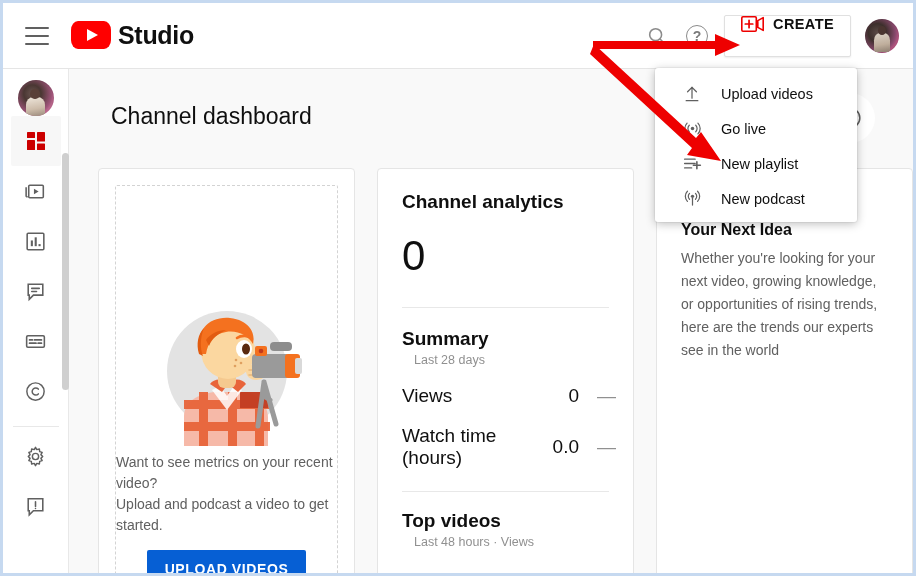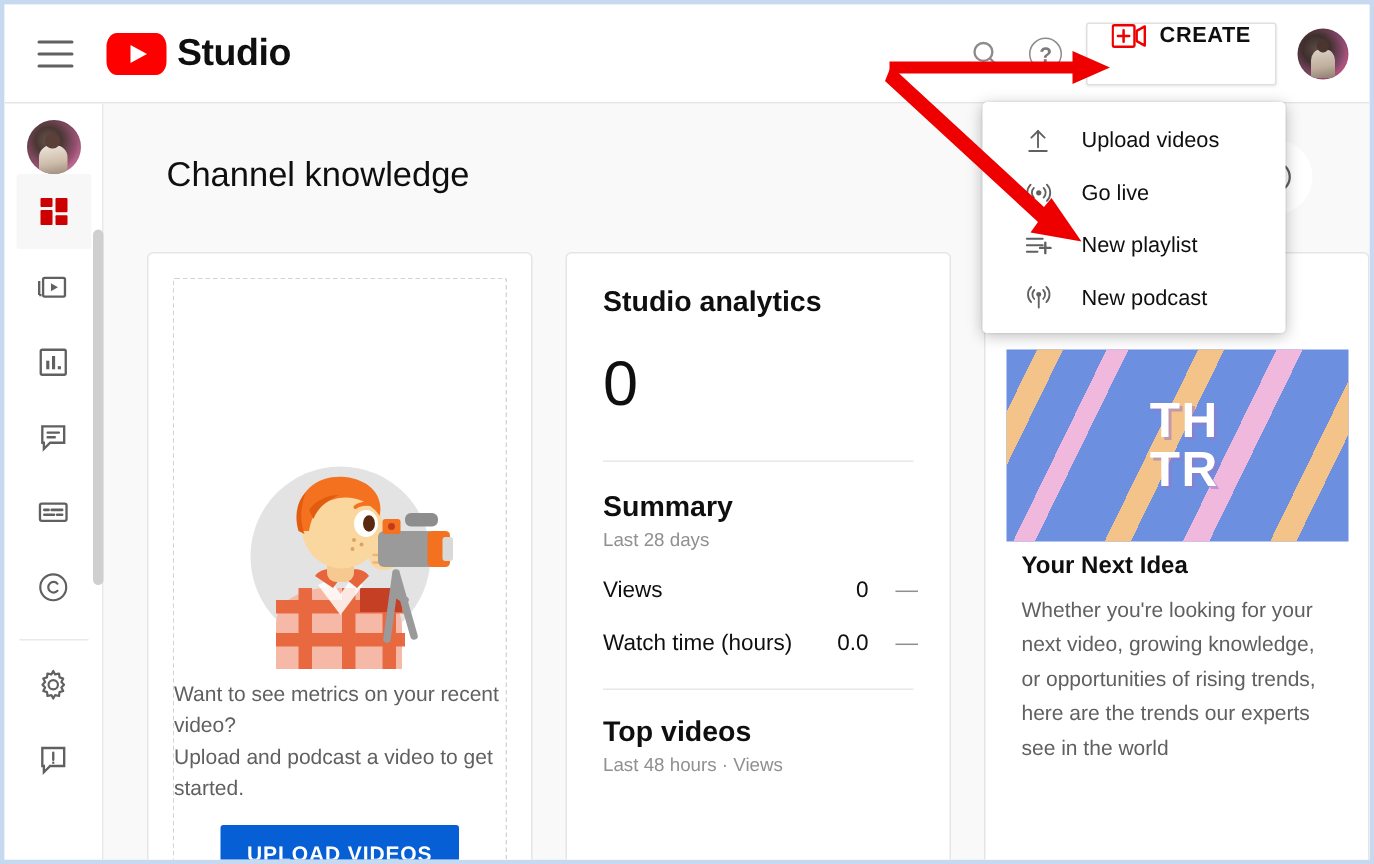--- a/index.html
+++ b/index.html
@@ -27,21 +27,21 @@
     z-index: 30;
   }
   .hamburger {
     width: 24px; height: 18px;
     margin-left: 22px; margin-right: 22px;
     display: flex; flex-direction: column; justify-content: space-between;
     cursor: pointer;
   }
   .hamburger span { display: block; height: 2px; background: #606060; border-radius: 1px; }
 
-  .logo-wrap { display: flex; align-items: center; gap: 7px; }
+  .logo-wrap { display: flex; align-items: flex-start; gap: 7px; }
   .yt-logo {
     width: 40px; height: 28px; background: #ff0000;
     border-radius: 7px / 9px; position: relative;
   }
   .yt-logo::after {
     content: ""; position: absolute; left: 16px; top: 8px;
     border-left: 11px solid #ffffff;
     border-top: 6px solid transparent;
     border-bottom: 6px solid transparent;
   }
@@ -194,23 +194,23 @@
   }
 
   
   .ac-pad { padding: 22px 24px 0 24px; }
   .ac-title { font-size: 19px; font-weight: bold; color: #0f0f0f; margin-bottom: 18px; }
   .ac-sub { font-size: 13.5px; color: #606060; margin-bottom: 2px; }
   .ac-big { font-size: 42px; color: #0f0f0f; font-weight: 400; line-height: 50px; }
   .hr { height: 1px; background: #e8e8e8; margin: 26px 0 20px; }
   .hr2 { height: 1px; background: #e8e8e8; margin: 22px 0 18px; }
   .sec-title { font-size: 19px; font-weight: bold; color: #0f0f0f; }
-  .sec-sub { font-size: 12.5px; color: #909090; margin-top: 3px; }
+  .sec-sub { font-size: 12.5px; color: #909090; margin-top: 3px; margin-left: 12px; }
   .metric-row {
-    display: flex; align-items: center; font-size: 15px; color: #0f0f0f;
+    display: flex; align-items: center; font-size: 19px; color: #0f0f0f;
     margin-top: 18px;
   }
   .metric-name { flex: 1; }
   .metric-val { margin-right: 18px; }
   .metric-dash { color: #909090; width: 12px; text-align: right; }
 
   
   .news-title { font-size: 19px; font-weight: bold; color: #0f0f0f; padding: 22px 24px 0; }
   .news-thumb {
     width: 228px; height: 128px; margin: 20px auto 0;
@@ -357,21 +357,21 @@
         <path d="M5 4.5 H19 V16 H10 L6 20 V16 H5 Z"></path>
         <path d="M12 7.5 V12" stroke-linecap="round"></path>
         <circle cx="12" cy="13.9" r="0.75" fill="currentColor" stroke="none"></circle>
       </svg>
     </div>
 
     <div class="rail-scroll"></div>
   </div>
 
   <div class="content">
-    <div class="page-title">Channel knowledge</div>
+    <div class="page-title">Channel dashboard</div>
 
     <div class="live-circle">
       <svg width="26" height="26" viewBox="0 0 24 24" fill="none" stroke="#606060" stroke-width="1.4">
         <circle cx="12" cy="12" r="2.1" fill="#606060" stroke="none"></circle>
         <path d="M8.2 8.2 A5.4 5.4 0 0 0 8.2 15.8" stroke-linecap="round"></path>
         <path d="M15.8 8.2 A5.4 5.4 0 0 1 15.8 15.8" stroke-linecap="round"></path>
         <path d="M5.6 5.6 A9 9 0 0 0 5.6 18.4" stroke-linecap="round"></path>
         <path d="M18.4 5.6 A9 9 0 0 1 18.4 18.4" stroke-linecap="round"></path>
       </svg>
     </div>
@@ -428,21 +428,21 @@
           <div class="upload-text">
             <div>Want to see metrics on your recent video?</div>
             <div>Upload and podcast a video to get started.</div>
           </div>
           <button class="upload-btn">UPLOAD VIDEOS</button>
         </div>
       </div>
 
       <div class="card card-analytics">
         <div class="ac-pad">
-          <div class="ac-title">Studio analytics</div>
+          <div class="ac-title">Channel analytics</div>
           <div class="ac-big">0</div>
 
           <div class="hr"></div>
 
           <div class="sec-title">Summary</div>
           <div class="sec-sub">Last 28 days</div>
 
           <div class="metric-row">
             <span class="metric-name">Views</span>
             <span class="metric-val">0</span>
@@ -456,23 +456,20 @@
 
           <div class="hr2"></div>
 
           <div class="sec-title">Top videos</div>
           <div class="sec-sub">Last 48 hours · Views</div>
         </div>
       </div>
 
       <div class="card card-news">
         <div class="news-title">News</div>
-        <div class="news-thumb">
-          <div class="thumb-text">TH<br>TR</div>
-        </div>
         <div class="news-h">Your Next Idea</div>
         <div class="news-body">Whether you're looking for your next video, growing knowledge, or opportunities of rising trends, here are the trends our experts see in the world</div>
       </div>
 
     </div>
   </div>
 
   <div class="dropdown">
     <div class="dd-item">
       <span class="dd-icon">

